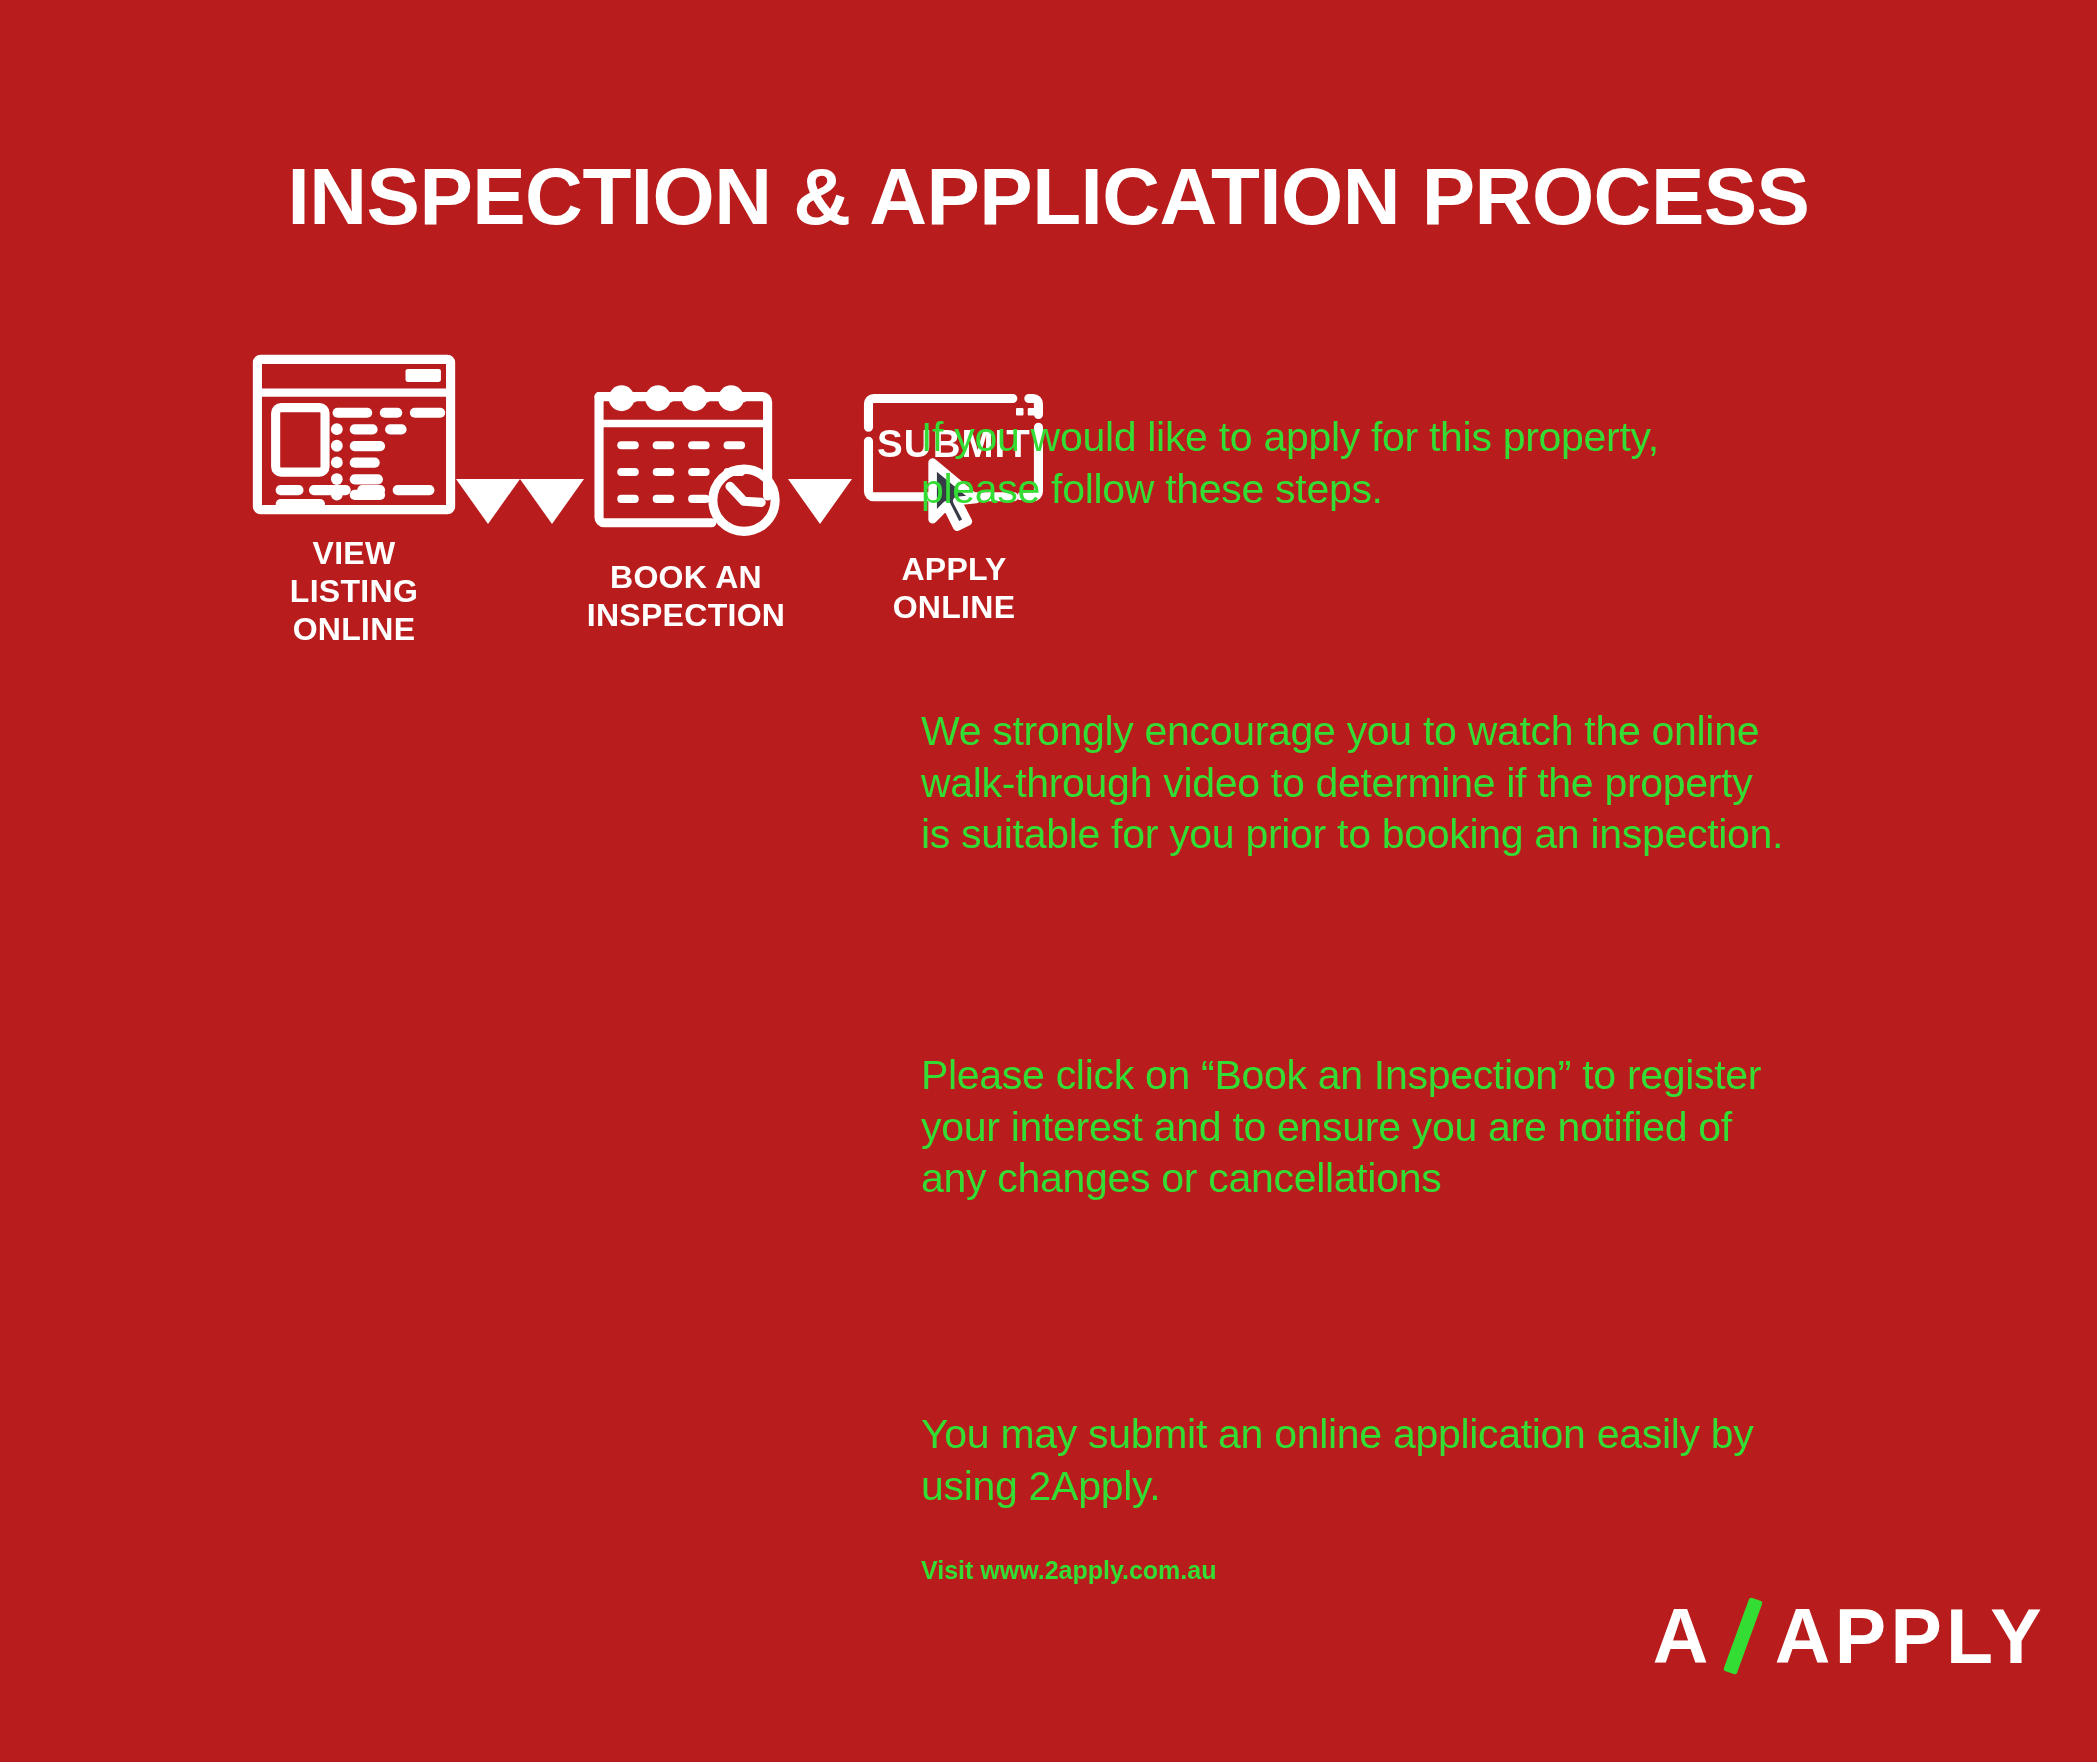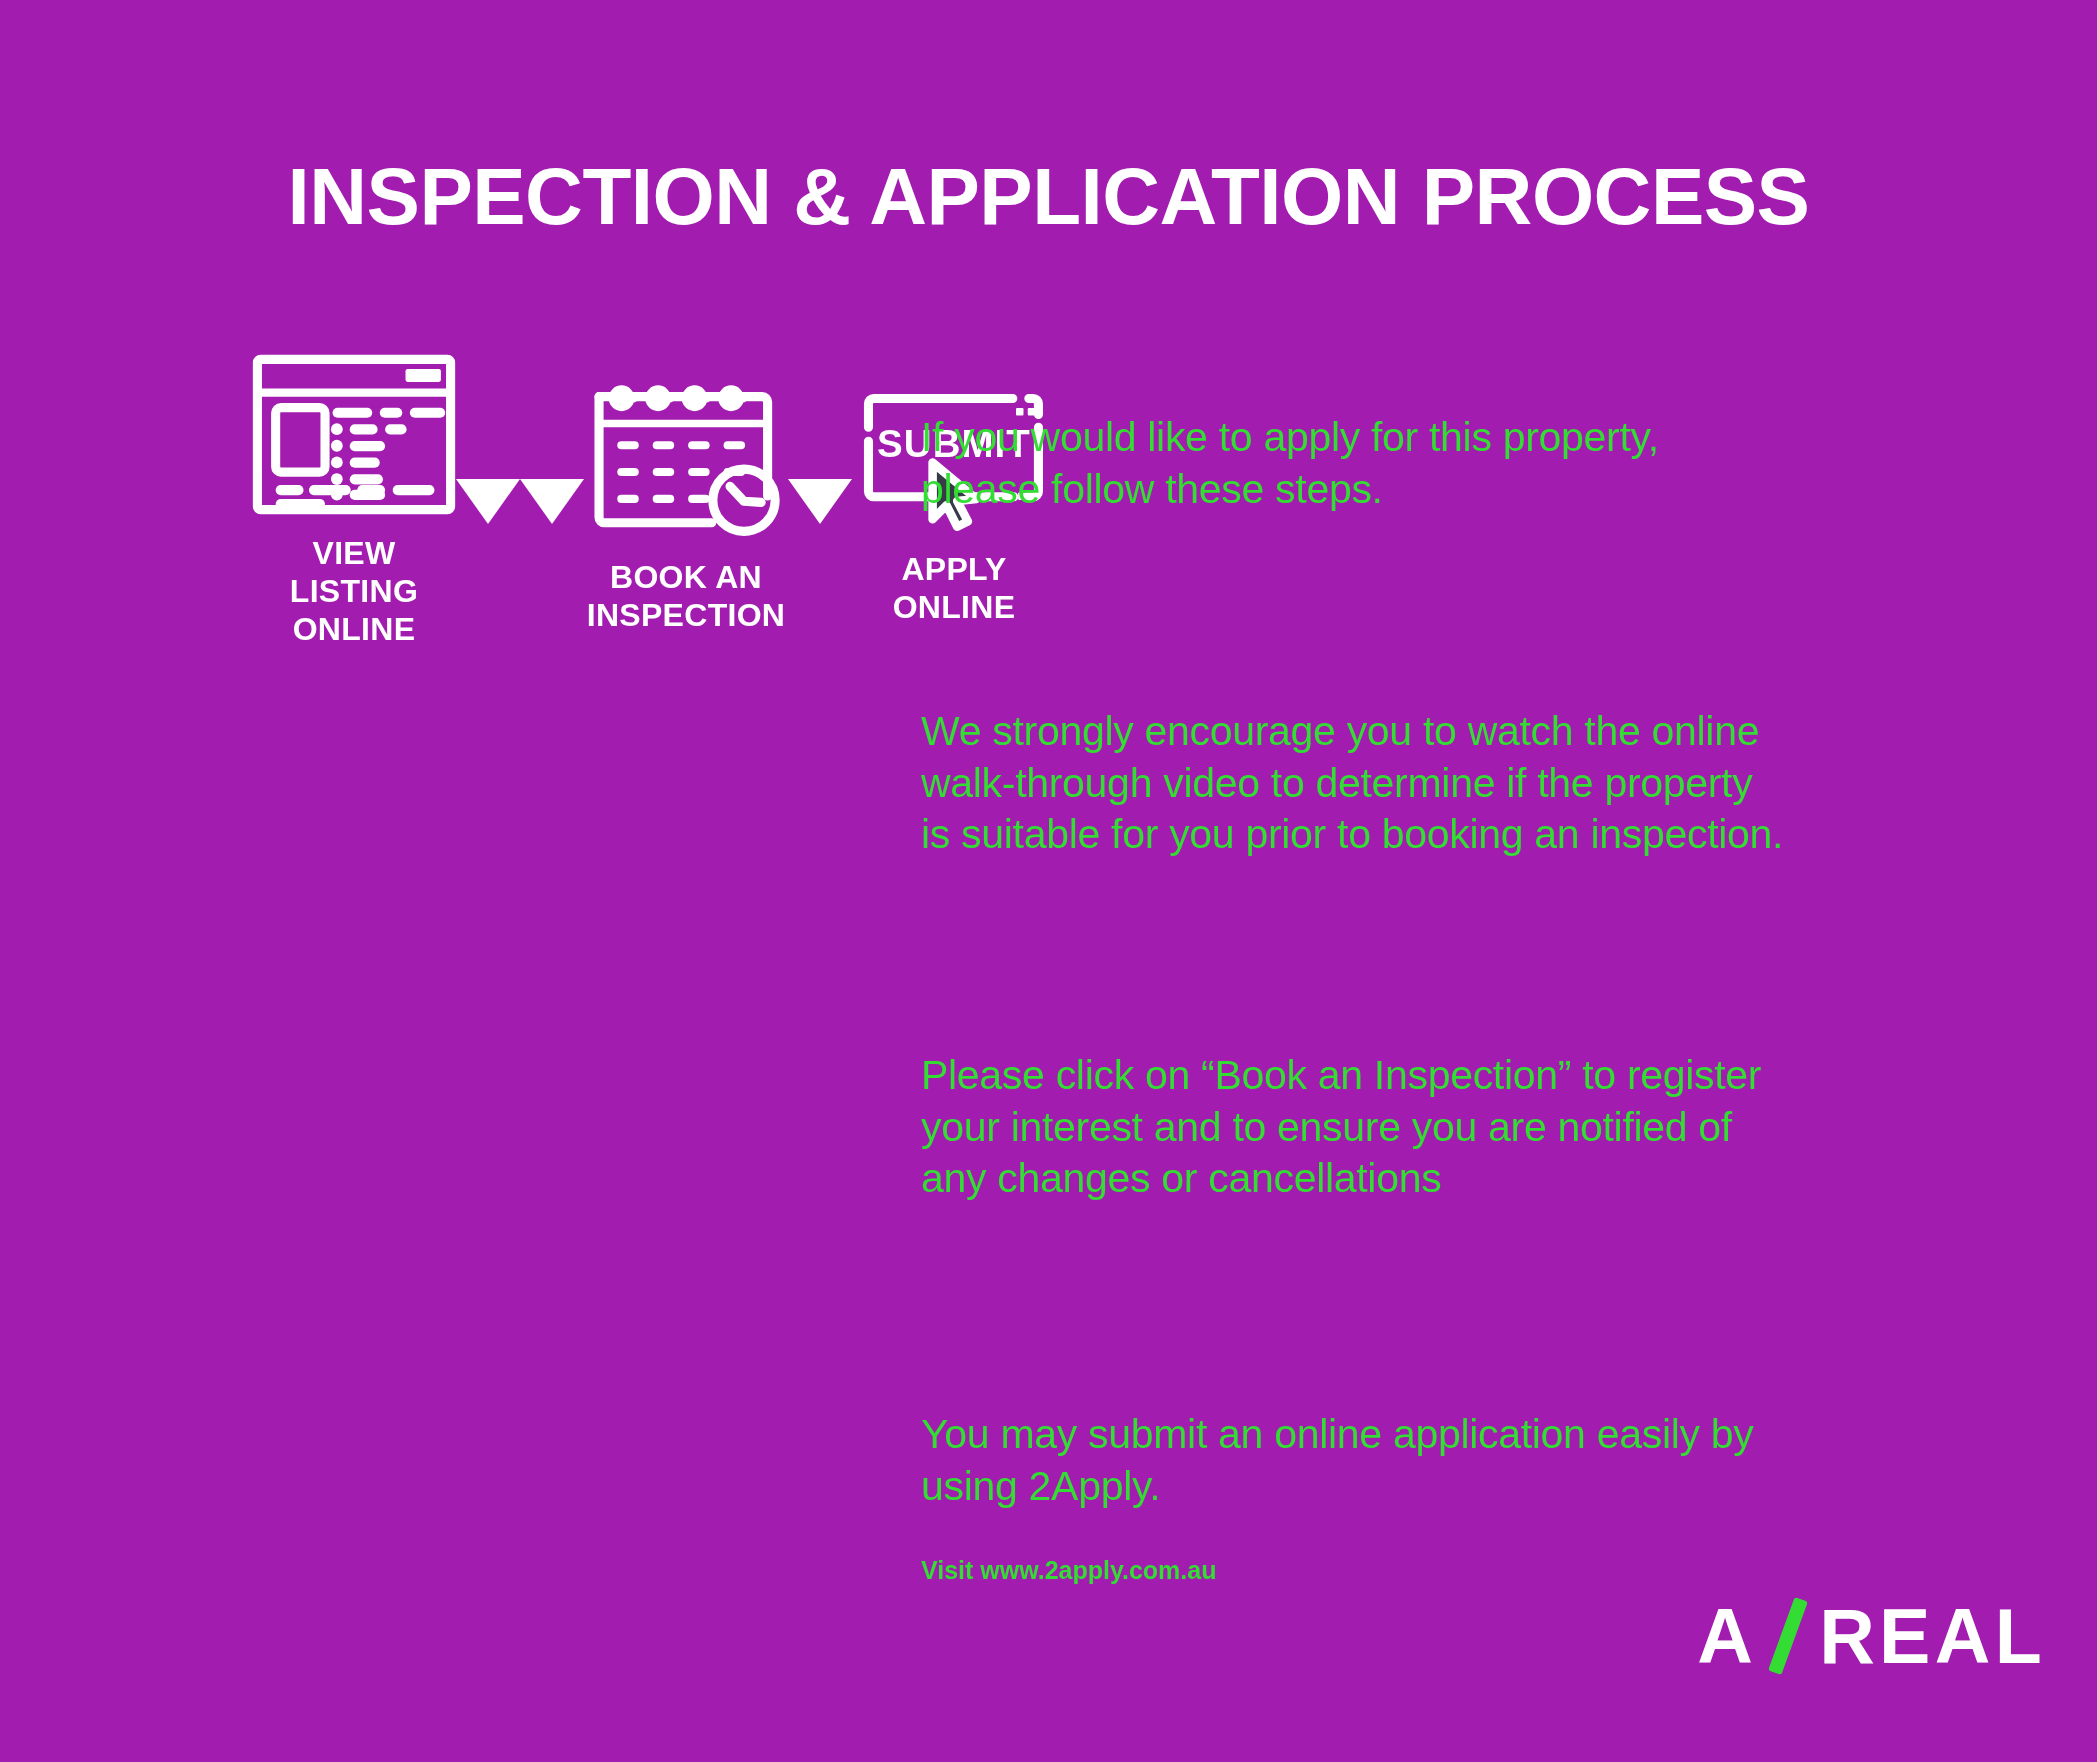--- a/index.html
+++ b/index.html
@@ -8,21 +8,21 @@
     padding: 0;
     background: #363b47;
   }
   body {
     font-family: "Liberation Sans", sans-serif;
   }
   #poster {
     position: relative;
     width: 2097px;
     height: 1762px;
-    background: #a21caf;
+    background: #b91c1c;
     overflow: hidden;
   }
 
   
   #title {
     position: absolute;
     left: 0;
     top: 155px;
     width: 2097px;
     text-align: center;
@@ -264,17 +264,17 @@
   <div class="note" id="note-4">You may submit an online application easily by
 using 2Apply.</div>
 
   <div id="visit-line">Visit www.2apply.com.au</div>
 
   <div id="logo">
     <span class="logo-a">A</span>
     <span class="logo-slash">
         <i></i>
       </span>
-    <span class="logo-real">REAL</span>
+    <span class="logo-real">APPLY</span>
   </div>
 
 </div>
 
 
 </body></html>

